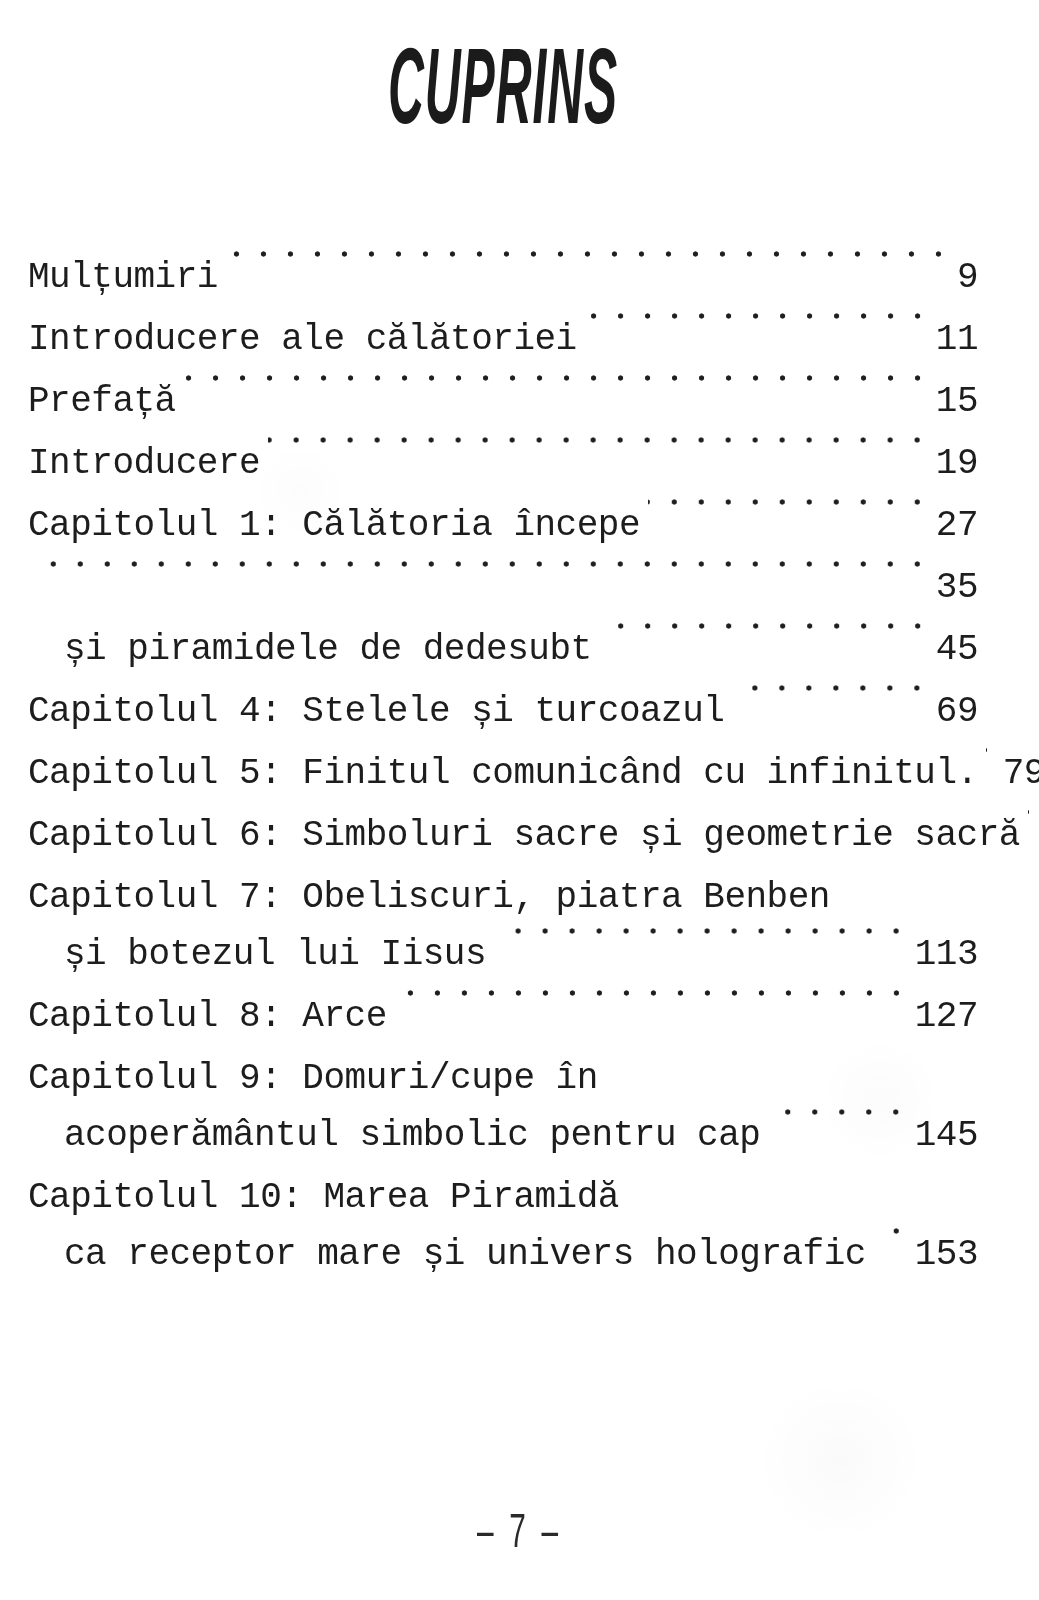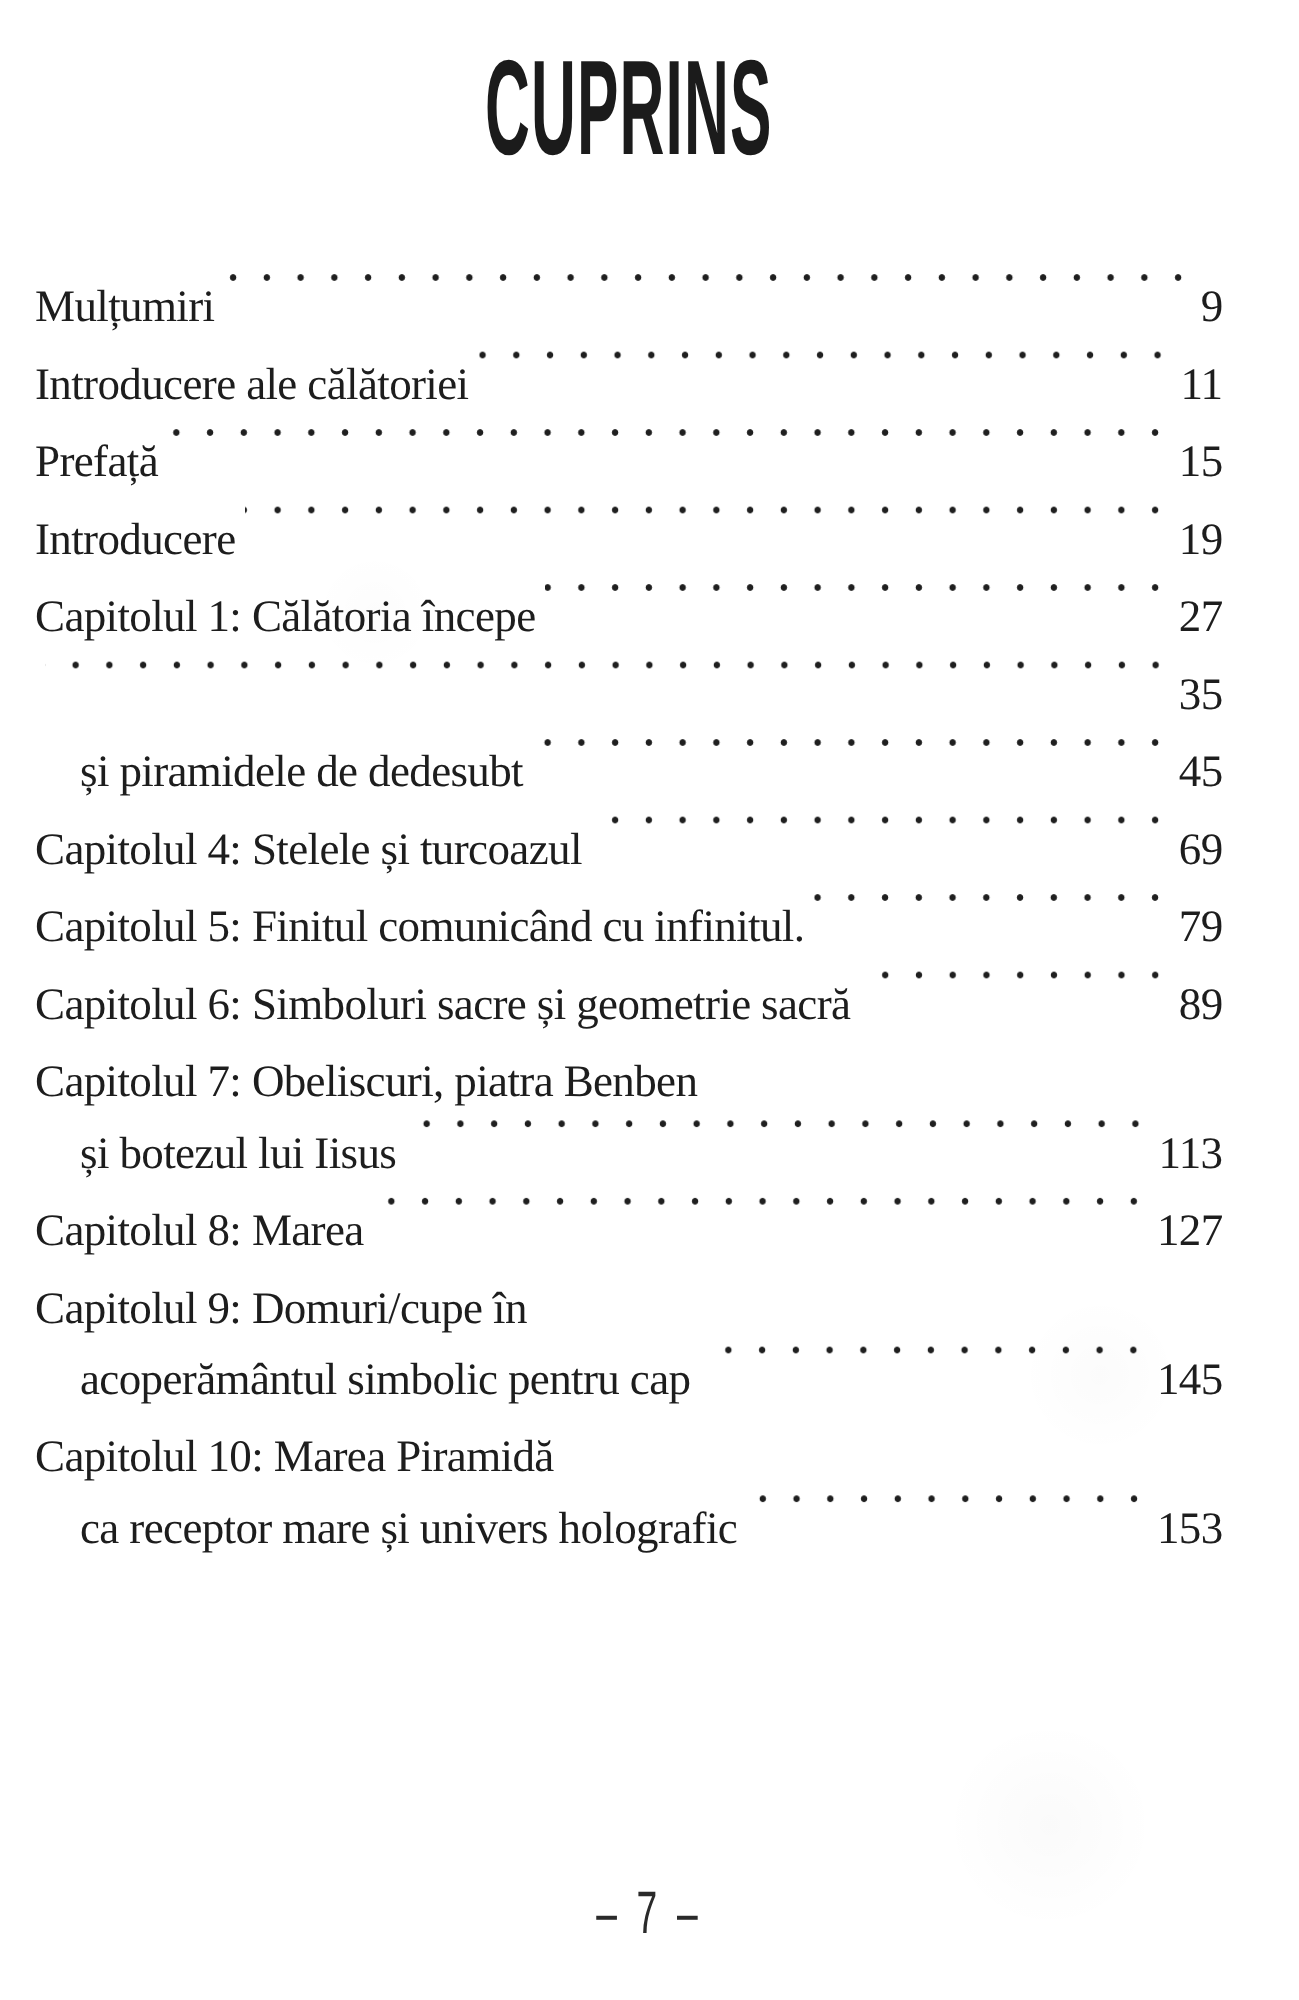--- a/index.html
+++ b/index.html
@@ -27,21 +27,22 @@
     box-sizing: border-box;
     width: 100%;
     height: 100%;
     position: relative;
   }
 
   
   .title-wrap {
     text-align: center;
     height: 122px;
-    margin-bottom: 70px;
+    margin-bottom: 102px;
+    font-style: italic;
   }
   .title-text {
     display: inline-block;
     font-family: "Liberation Sans", sans-serif;
     font-weight: 700;
     font-size: 108px;
     line-height: 122px;
     letter-spacing: 2px;
     color: #1b1b1b;
     transform: scaleX(0.46);
@@ -55,20 +56,21 @@
     letter-spacing: -0.5px;
     line-height: 57px;
   }
   .entry { margin-bottom: 5px; }
   .entry.chapter-start { }
 
   .line {
     display: flex;
     align-items: flex-end;
     white-space: nowrap;
+    font-family: Liberation Mono, monospace;
   }
   .label { flex: none; }
   .label.indent { padding-left: 36px; }
 
   .leader {
     flex: 1 1 auto;
     min-width: 14px;
     height: 10px;
     margin: 0 3px 0 8px;
     align-self: baseline;
@@ -196,21 +198,21 @@
       </div>
       <div class="line">
         <span class="label indent">și botezul lui Iisus</span>
         <span class="leader"></span>
         <span class="page-num">113</span>
       </div>
     </div>
 
     <div class="entry">
       <div class="line">
-        <span class="label">Capitolul 8: Marea</span>
+        <span class="label">Capitolul 8: Arce</span>
         <span class="leader"></span>
         <span class="page-num">127</span>
       </div>
     </div>
 
     <div class="entry">
       <div class="line">
         <span class="label">Capitolul 9: Domuri/cupe în</span>
       </div>
       <div class="line">

